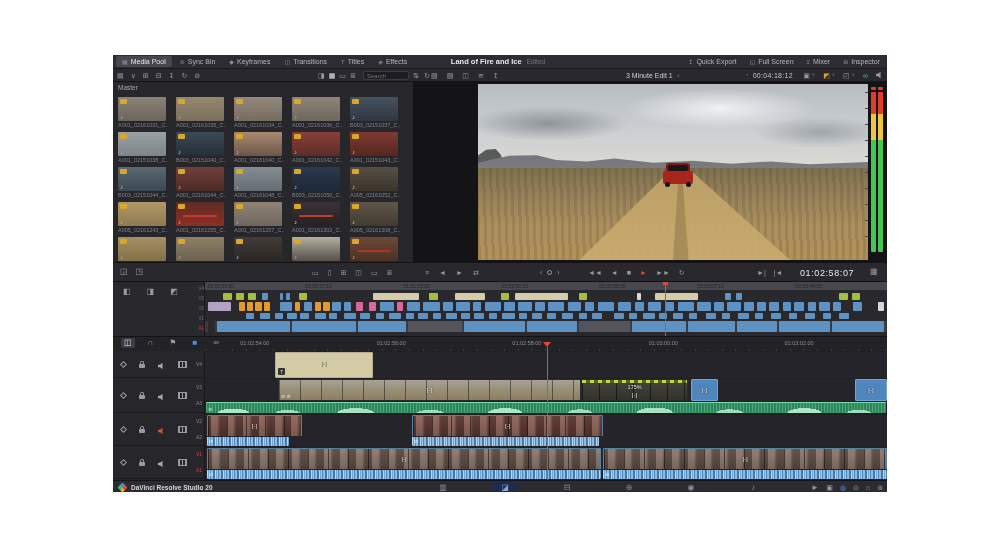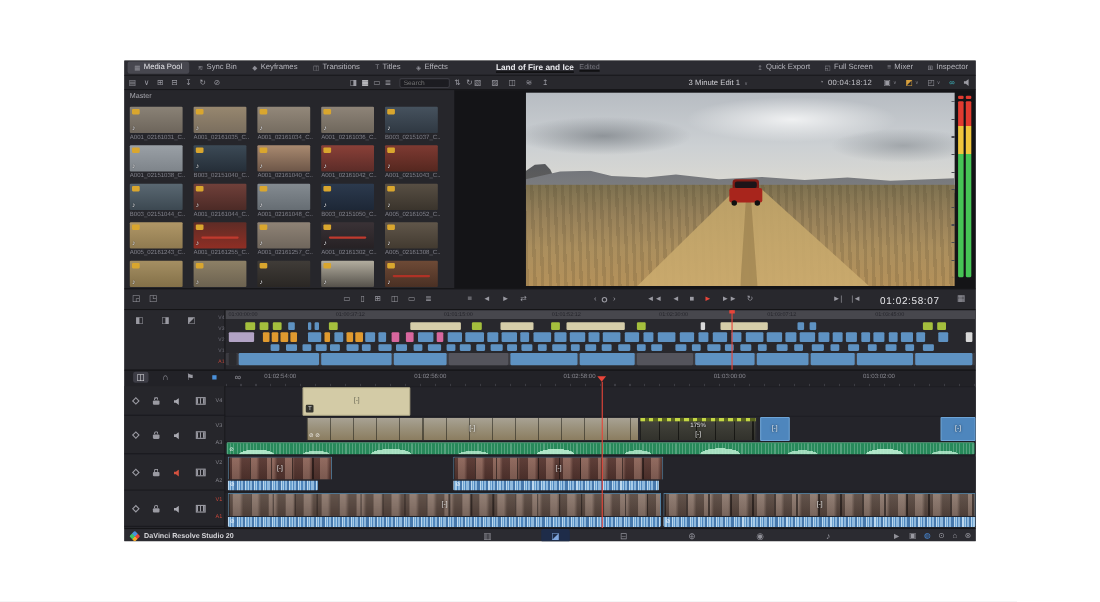--- a/index.html
+++ b/index.html
@@ -183,21 +183,21 @@
           </div>
           <div class="tab">
             <div class="tic">T</div>
             <div class="tlb">Titles</div>
           </div>
           <div class="tab">
             <div class="tic">◈</div>
             <div class="tlb">Effects</div>
           </div>
         </div>
-    <div class="grp" style="left:300px;top:0;width:170px;height:13px;justify-content:center;gap:5px;text-decoration:underline;">
+    <div class="grp" style="left:300px;top:0;width:170px;height:13px;justify-content:center;gap:5px;">
       <span id="projtitle">Land of Fire and Ice</span>
       <span id="projstatus">Edited</span>
     </div>
     <div class="grp" style="right:2px;top:1px;height:11px;gap:3px;">
           <div class="topbtn">
             <div class="tic">↥</div>
             <div>Quick Export</div>
           </div>
           <div class="topbtn">
             <div class="tic">◱</div>

